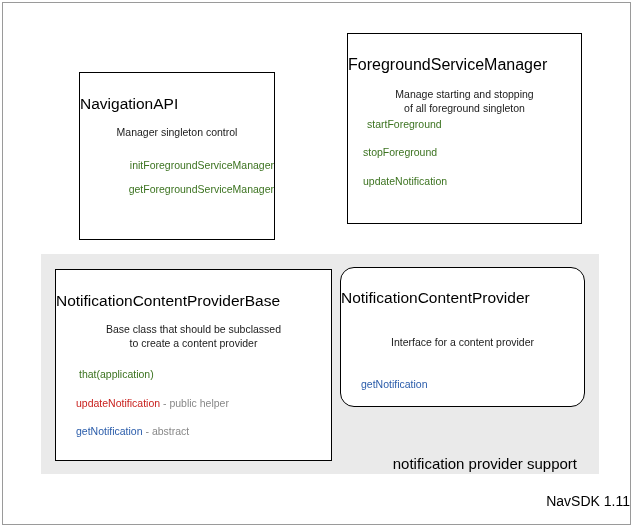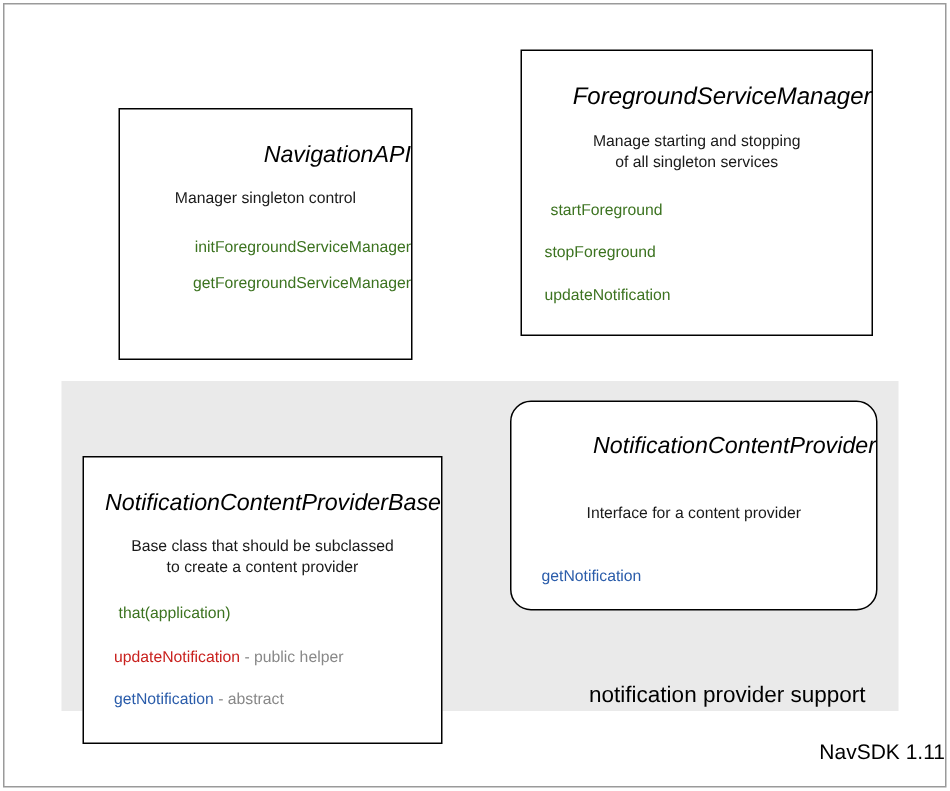--- a/index.html
+++ b/index.html
@@ -42,31 +42,30 @@
   }
   
   .class-box {
     position: absolute;
     background: #ffffff;
     border: 1.4px solid #000000;
     box-sizing: border-box;
   }
   .box-navigation-api   { left: 76px;  top: 69px;  width: 196px; height: 168px; }
   .box-fg-service-mgr   { left: 344px; top: 30px;  width: 235px; height: 191px; }
-  .box-ncp-base         { left: 52px;  top: 266px; width: 240px; height: 192px; margin-top: 35px; }
+  .box-ncp-base         { left: 52px;  top: 266px; width: 277px; height: 192px; }
   .box-ncp-interface    { left: 337px; top: 264px; width: 245px; height: 140px; border-radius: 14px; }
 
   .cls-title {
-    text-align: right;
+    text-align: left;
     color: #000000;
     font-size: 15.5px;
     line-height: 1.18;
     font-weight: normal;
     white-space: nowrap;
-    font-style: italic;
   }
   .box-navigation-api .cls-title { margin-top: 22px; }
   .box-fg-service-mgr .cls-title { margin-top: 22px; font-size: 16px; }
   .box-ncp-base .cls-title       { margin-top: 22px; font-size: 15.5px; }
   .box-ncp-interface .cls-title  { margin-top: 21px; font-size: 15.5px; }
 
   .cls-desc {
     text-align: center;
     color: #1a1a1a;
     font-size: 10.5px;
@@ -75,21 +74,21 @@
     padding: 0 6px;
   }
   .box-fg-service-mgr .cls-desc { margin-top: 13px; }
   .box-ncp-base .cls-desc       { margin-top: 13px; }
   .box-ncp-interface .cls-desc  { margin-top: 29px; }
 
   .members {
     margin-top: 16px;
     padding-left: 21px;
   }
-  .box-fg-service-mgr .members  { margin-top: 18px; padding-left: 15px; }
+  .box-fg-service-mgr .members  { margin-top: 2px; padding-left: 15px; }
   .box-ncp-base .members        { margin-top: 17px; padding-left: 20px; }
   .box-ncp-interface .members   { margin-top: 28px; padding-left: 20px; }
   .box-navigation-api .members  { margin-top: 19px; padding-left: 6px; text-align: right; }
 
   .member {
     font-size: 10.5px;
     line-height: 1.2;
     margin-bottom: 12px;
     white-space: nowrap;
   }
@@ -142,21 +141,21 @@
         <div class="member">
           <span class="m-green">getForegroundServiceManager</span><span class="m-note"></span>
         </div>
       </div>
     </div>
 
     <div class="class-box box-fg-service-mgr">
       <div class="cls-title">ForegroundServiceManager</div>
       <div class="cls-desc">
         <div>Manage starting and stopping</div>
-        <div>of all singleton services</div>
+        <div>of all foreground singleton</div>
       </div>
       <div class="members">
         <div class="member" style="padding-left:4px;">
           <span class="m-green">startForeground</span><span class="m-note"></span>
         </div>
         <div class="member">
           <span class="m-green">stopForeground</span><span class="m-note"></span>
         </div>
         <div class="member">
           <span class="m-green">updateNotification</span><span class="m-note"></span>

